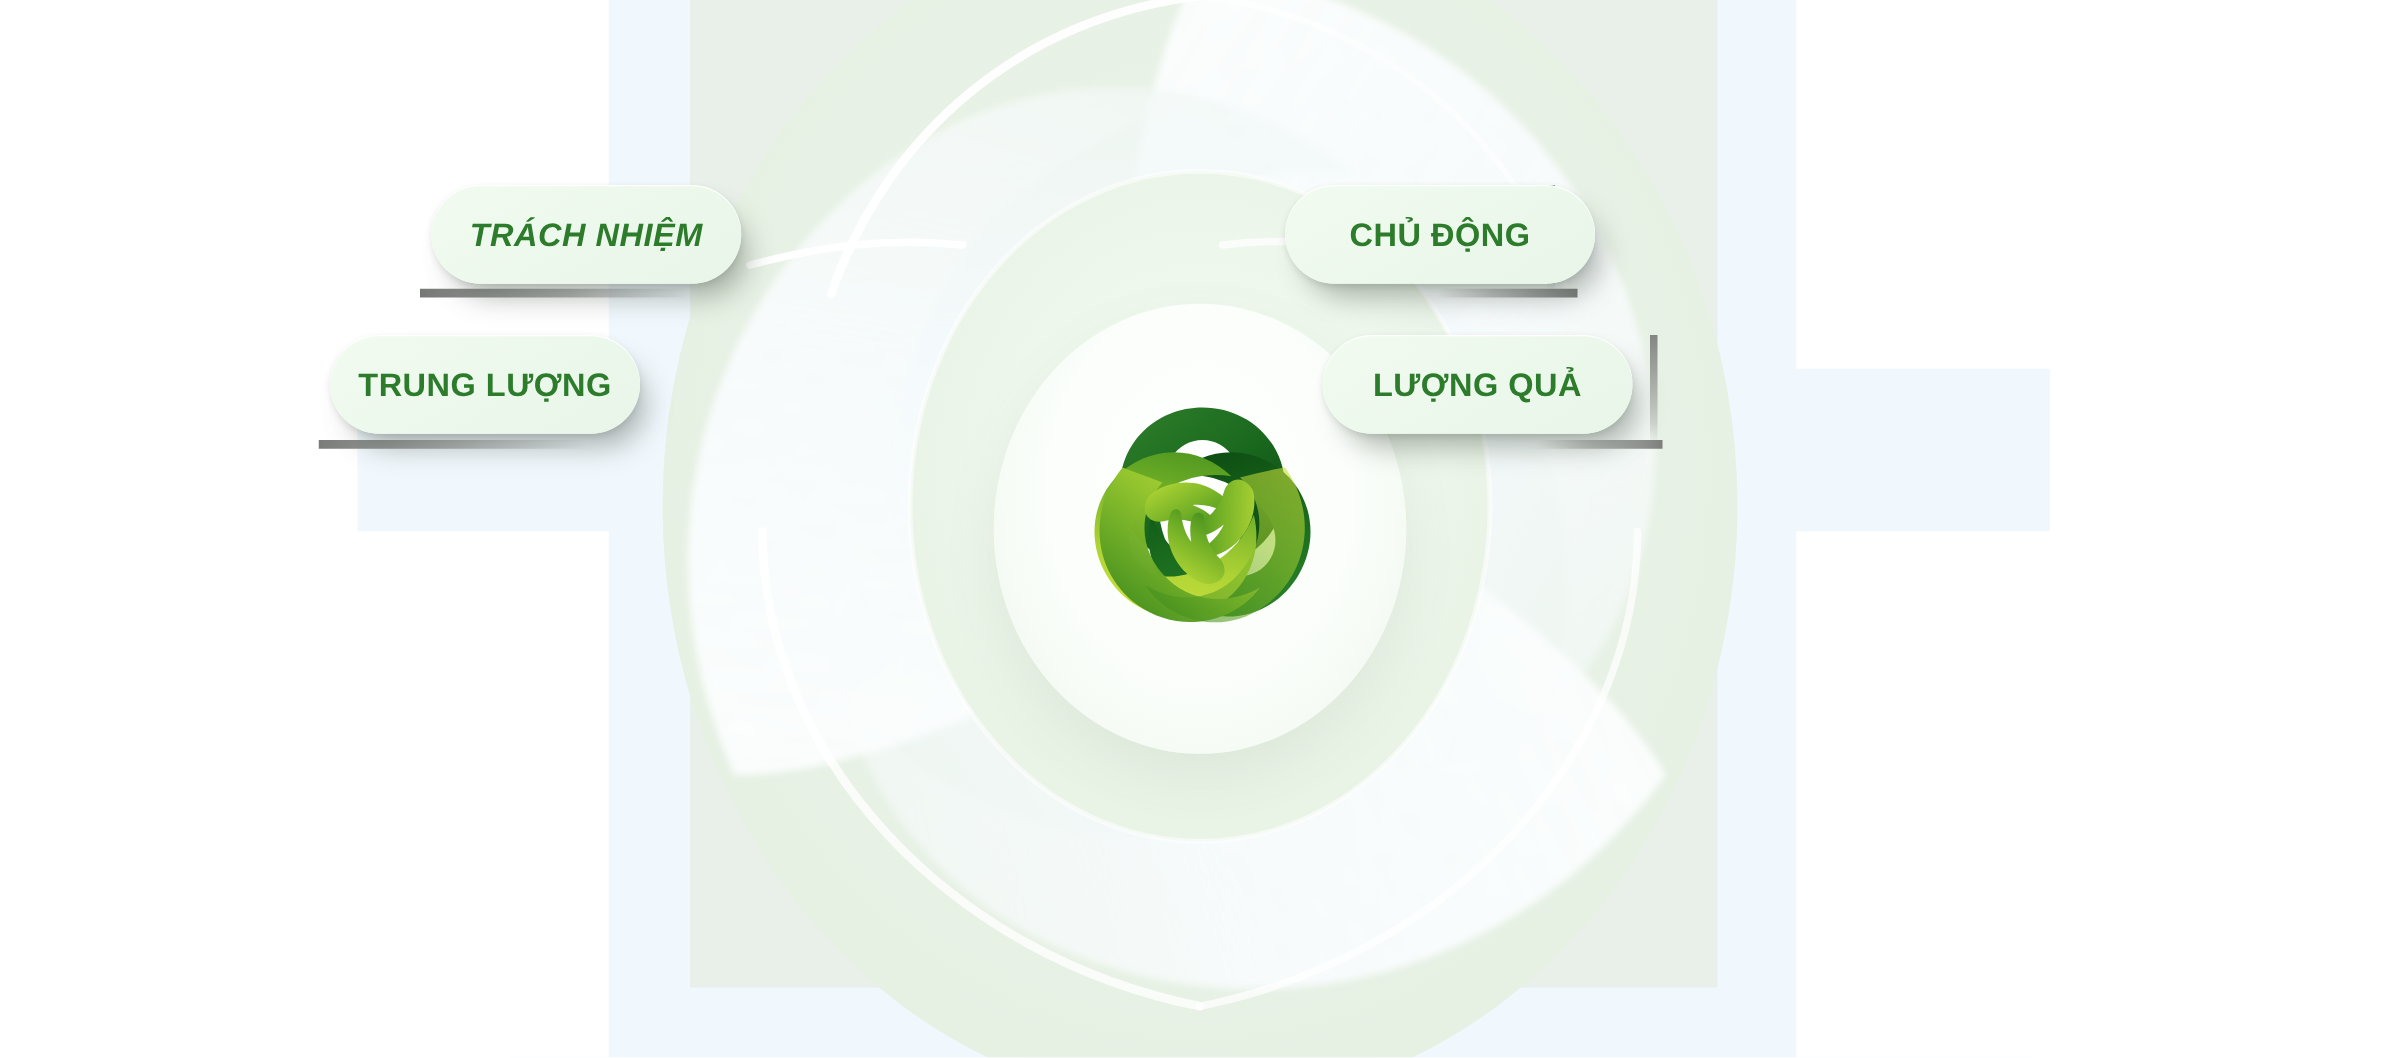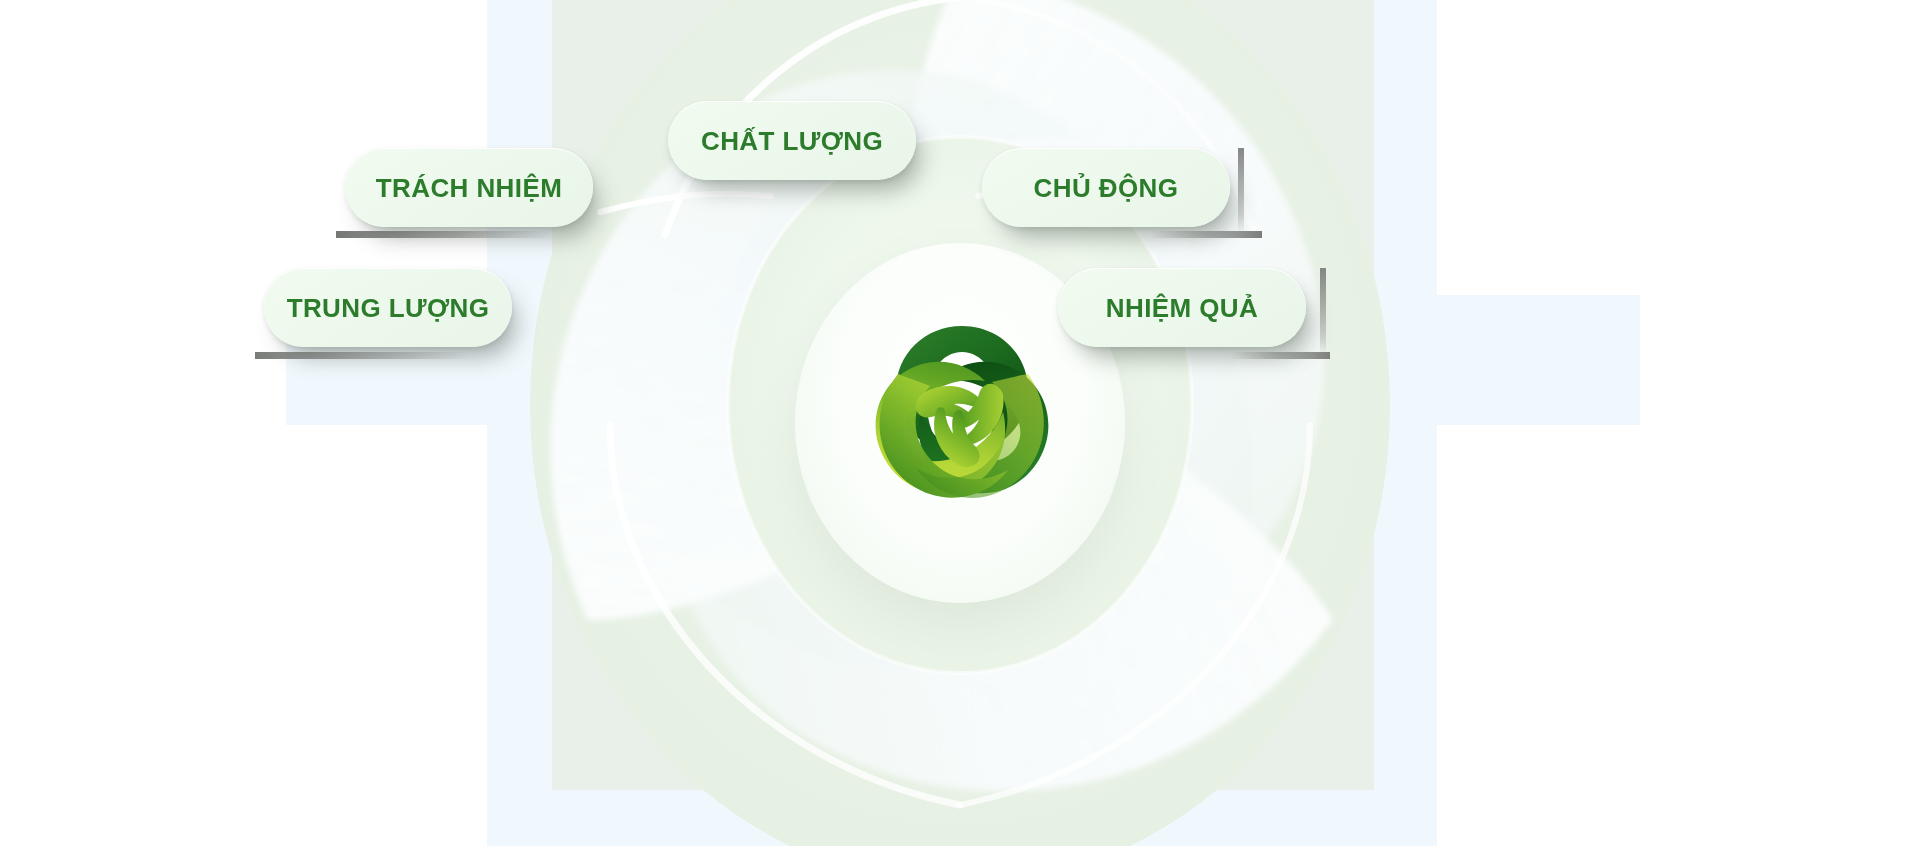--- a/index.html
+++ b/index.html
@@ -115,22 +115,22 @@
     font-weight: 700;
     font-size: 26px;
     letter-spacing: .4px;
     color: #2c7c2c;
     white-space: nowrap;
     line-height: 1;
   }
 
   
   .pill-chat-luong   { left: 668px;  top: 101px; width: 248px; height: 79px; }
-  .pill-trach-nhiem  { left: 345px;  top: 148px; width: 248px; height: 79px; }
-  .pill-chu-dong     { left: 982px;  top: 148px; width: 248px; height: 79px; text-align: center; }
+  .pill-trach-nhiem  { left: 345px;  top: 148px; width: 248px; height: 79px; font-style: italic; }
+  .pill-chu-dong     { left: 1028px;  top: 148px; width: 248px; height: 79px; text-align: center; }
   .pill-trung-thuc   { left: 264px;  top: 268px; width: 248px; height: 79px; }
   .pill-hieu-qua     { left: 1058px; top: 268px; width: 248px; height: 79px; }
 
   
   .ledge {
     position: absolute;
     background: linear-gradient(90deg, rgba(110,112,110,.95) 0%, rgba(130,132,130,.62) 55%, rgba(160,162,160,0) 100%);
     height: 7px;
   }
   .ledge-a { left: 336px;  top: 231px; width: 215px; }
@@ -374,33 +374,30 @@
     </g>
   </svg>
 
   <div class="ledge ledge-a"></div>
   <div class="ledge ledge-b"></div>
   <div class="ledge ledge-c"></div>
   <div class="ledge ledge-d"></div>
   <div class="ledge-v ledge-v1"></div>
   <div class="ledge-v ledge-v2"></div>
 
-  <div class="pill pill-chat-luong">
-    <span class="pill-label">CHẤT LƯỢNG</span>
-  </div>
 
   <div class="pill pill-trach-nhiem">
     <span class="pill-label">TRÁCH NHIỆM</span>
   </div>
 
   <div class="pill pill-chu-dong">
     <span class="pill-label">CHỦ ĐỘNG</span>
   </div>
 
   <div class="pill pill-trung-thuc">
     <span class="pill-label">TRUNG LƯỢNG</span>
   </div>
 
   <div class="pill pill-hieu-qua">
-    <span class="pill-label">NHIỆM QUẢ</span>
+    <span class="pill-label">LƯỢNG QUẢ</span>
   </div>
 
 </div>
 
 </body></html>

